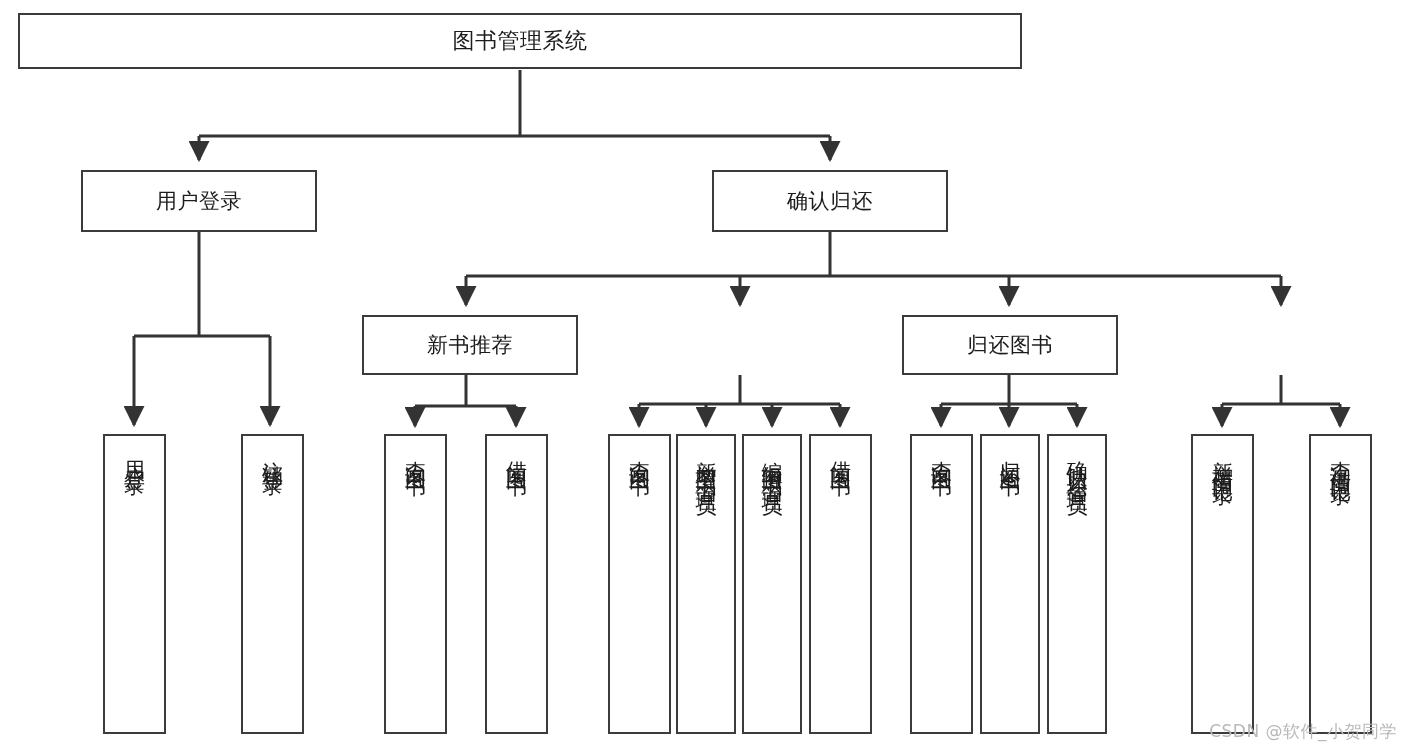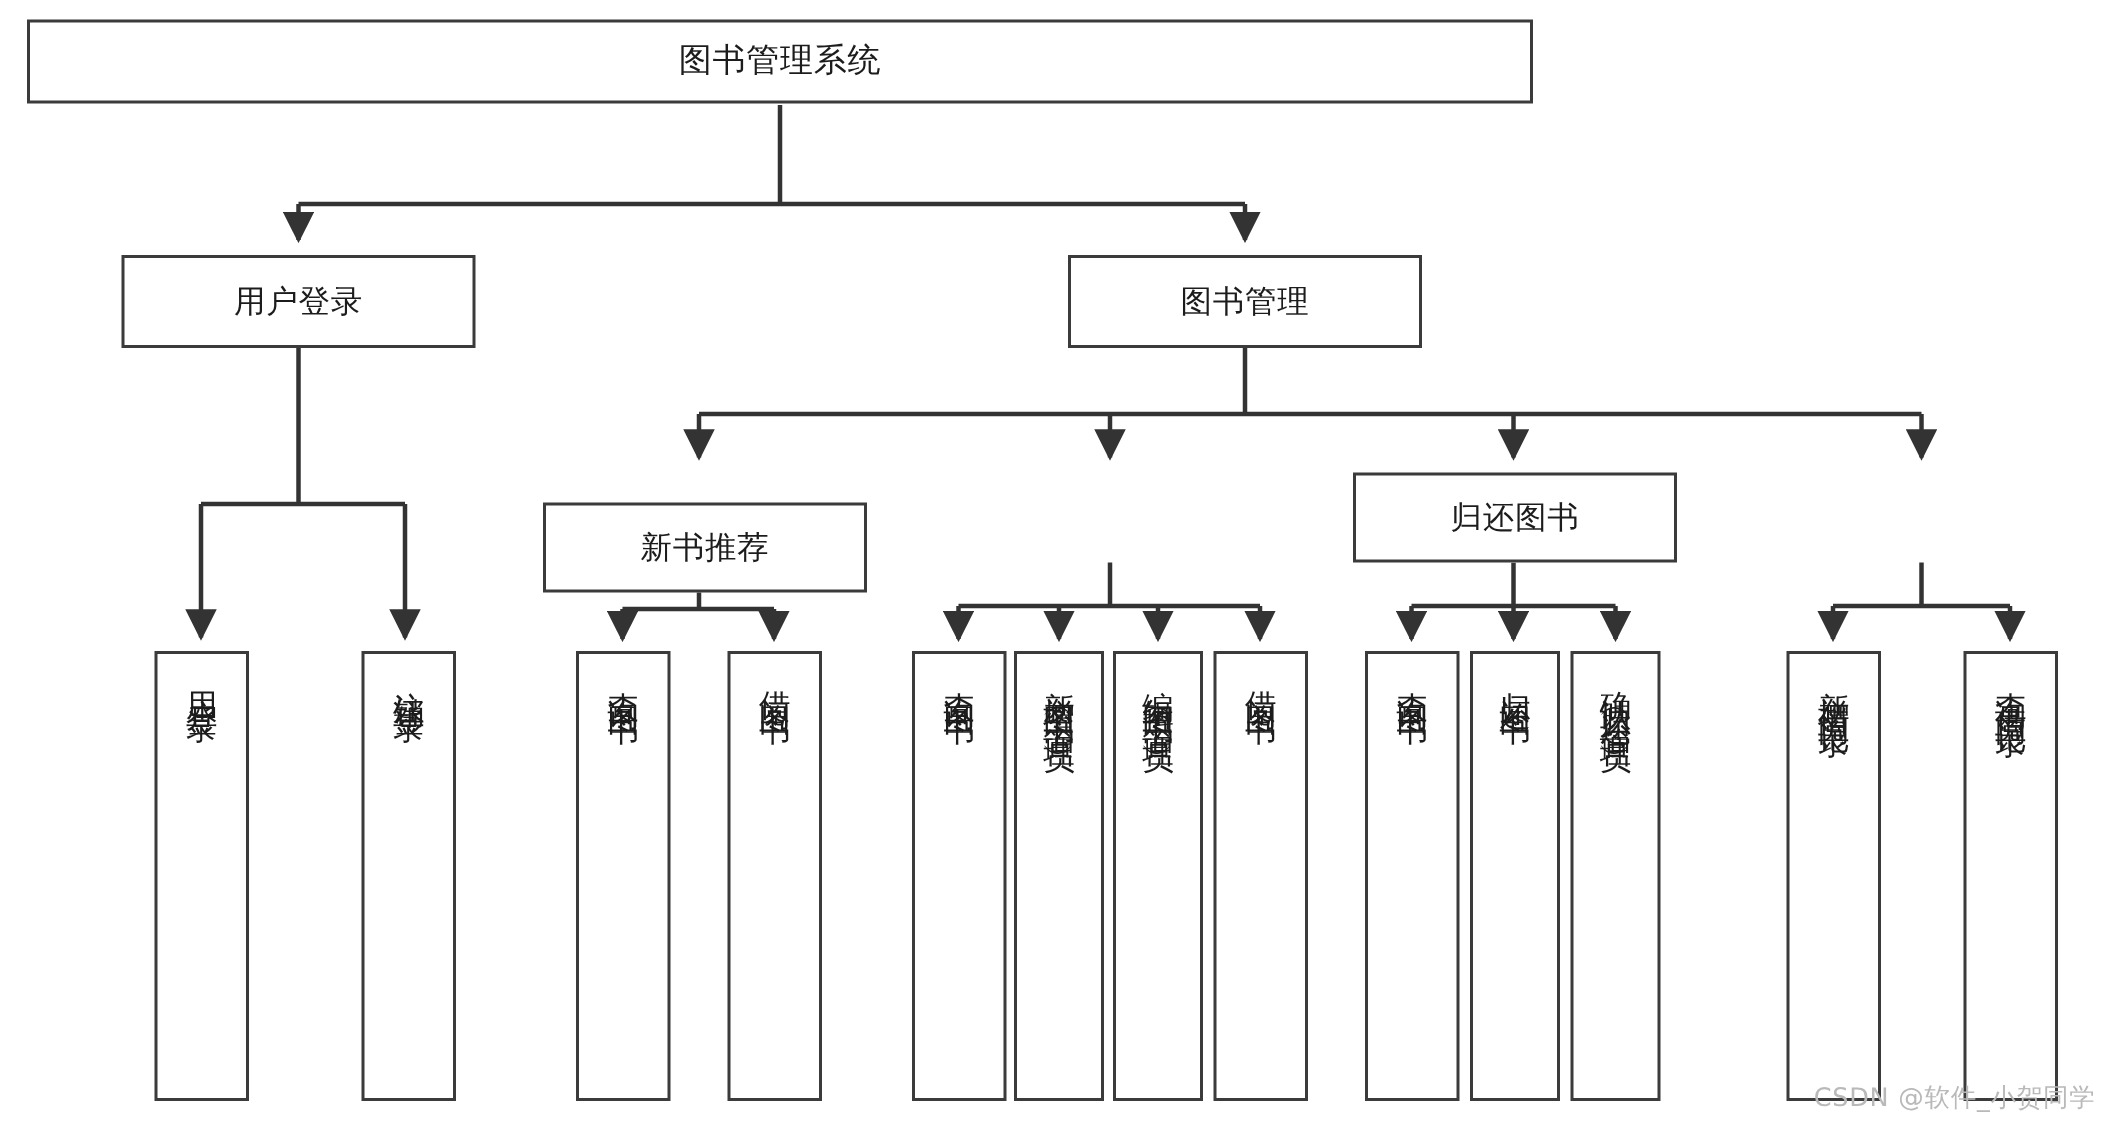--- a/index.html
+++ b/index.html
@@ -129,24 +129,24 @@
   </svg>
 
   <div class="node h root" style="left:18px; top:13px; width:1004px; height:56px;">
     <span class="label">图书管理系统</span>
   </div>
 
   <div class="node h" style="left:81px; top:170px; width:236px; height:62px;">
     <span class="label">用户登录</span>
   </div>
   <div class="node h" style="left:712px; top:170px; width:236px; height:62px;">
-    <span class="label">图书管理</span>
+    <span class="label">确认归还</span>
   </div>
 
-  <div class="node h" style="left:362px; top:315px; width:216px; height:60px;margin-top:20px;">
+  <div class="node h" style="left:362px; top:315px; width:216px; height:60px;">
     <span class="label">新书推荐</span>
   </div>
   <div class="node h" style="left:902px; top:315px; width:216px; height:60px;">
     <span class="label">归还图书</span>
   </div>
 
   <div class="node v" style="left:103px; top:434px; width:63px; height:300px;">
     <span class="label">用户登录</span>
   </div>
   <div class="node v" style="left:241px; top:434px; width:63px; height:300px;">

